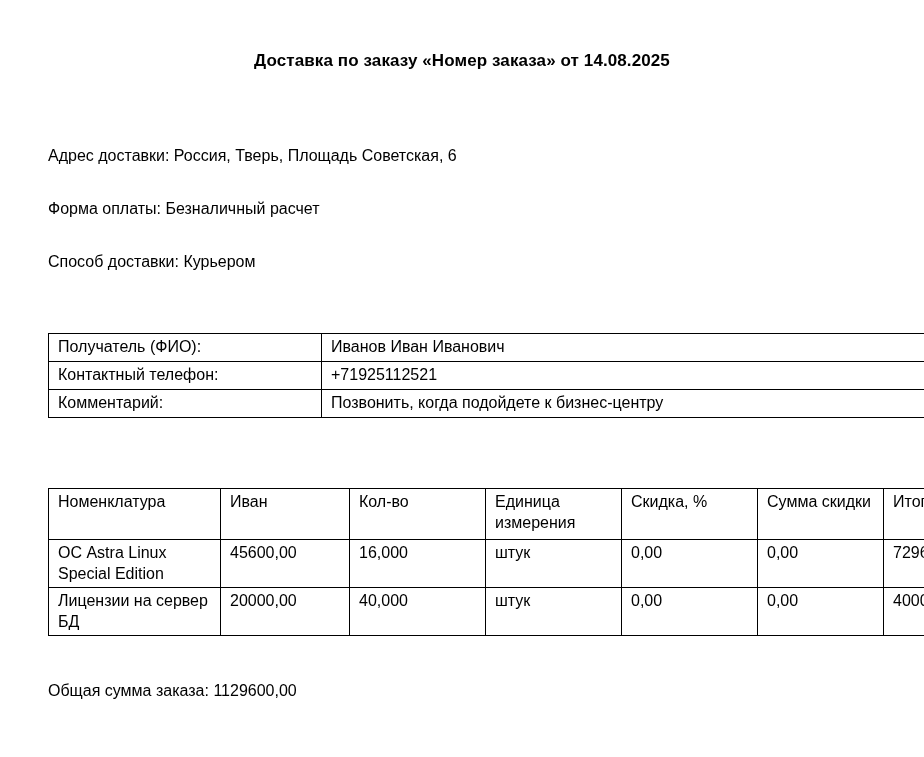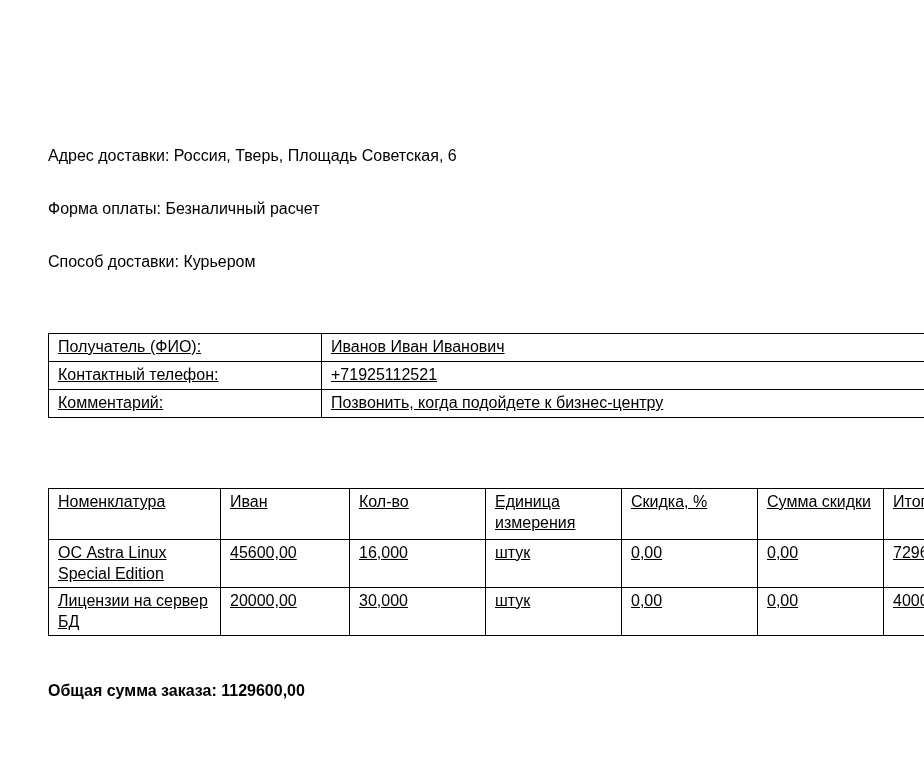--- a/index.html
+++ b/index.html
@@ -50,21 +50,20 @@
     line-height: 20px;
     margin-bottom: 33px;
   }
   .info-line:last-child { margin-bottom: 0; }
 
   
   table.doc-table {
     border-collapse: collapse;
     table-layout: fixed;
     background: #fdba74;
-    text-decoration: underline;
   }
   table.doc-table td,
   table.doc-table th {
     border: 1px solid #000000;
     padding: 2px 7px 3px 9px;
     vertical-align: top;
     text-align: left;
     font-size: 16px;
     font-weight: normal;
     color: #000000;
@@ -111,30 +110,31 @@
   .products-table .c-disc  { width: 119px; }
   .products-table .c-dsum  { width: 109px; }
   .products-table .c-total { width: 109px; }
 
   
   .total-line {
     position: absolute;
     top: 681px;
     left: 48px;
     font-size: 16px;
-    font-weight: bold;
+    font-weight: normal;
     color: #000000;
     line-height: 20px;
   }
 </style>
 </head>
 <body>
 
 <div class="page">
 
+  <div class="doc-title">Доставка по заказу «Номер заказа» от 14.08.2025</div>
 
   <div class="info-block">
     <div class="info-line">Адрес доставки: Россия, Тверь, Площадь Советская, 6</div>
     <div class="info-line">Форма оплаты: Безналичный расчет</div>
     <div class="info-line">Способ доставки: Курьером</div>
   </div>
 
   <table class="doc-table recipient-table">
     <tbody>
       <tr>
@@ -170,21 +170,21 @@
         <td class="c-price">45600,00</td>
         <td class="c-qty">16,000</td>
         <td class="c-unit">штук</td>
         <td class="c-disc">0,00</td>
         <td class="c-dsum">0,00</td>
         <td class="c-total">729600,00</td>
       </tr>
       <tr>
         <td class="c-name">Лицензии на сервер БД</td>
         <td class="c-price">20000,00</td>
-        <td class="c-qty">30,000</td>
+        <td class="c-qty">40,000</td>
         <td class="c-unit">штук</td>
         <td class="c-disc">0,00</td>
         <td class="c-dsum">0,00</td>
         <td class="c-total">400000,00</td>
       </tr>
     </tbody>
   </table>
 
   <div class="total-line">Общая сумма заказа: 1129600,00</div>
 

